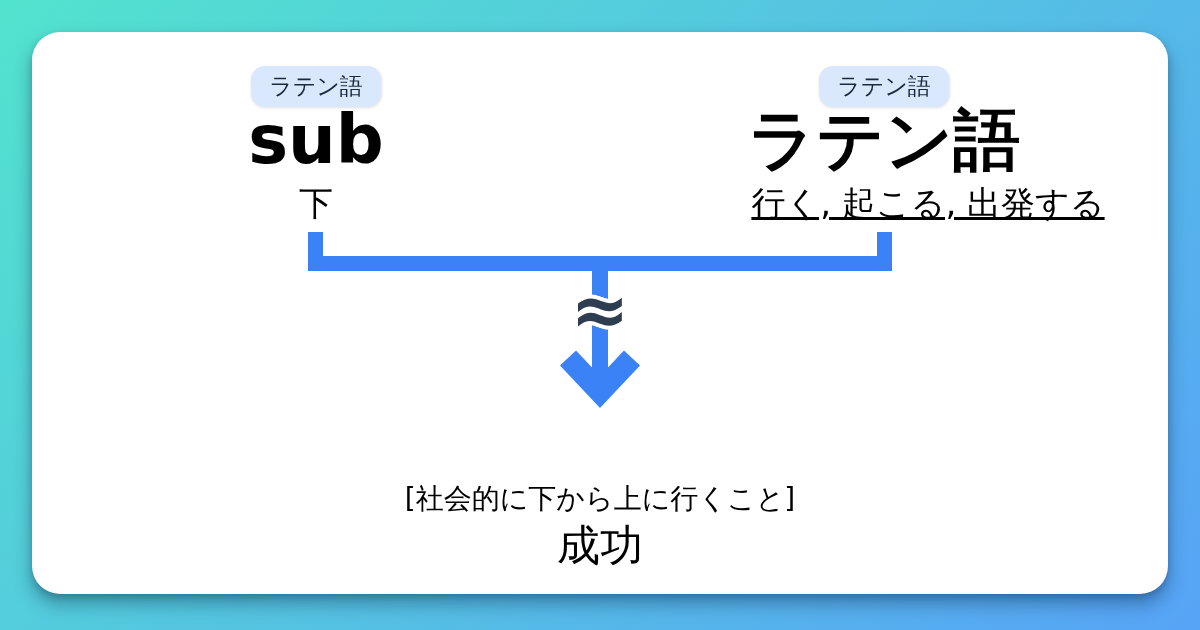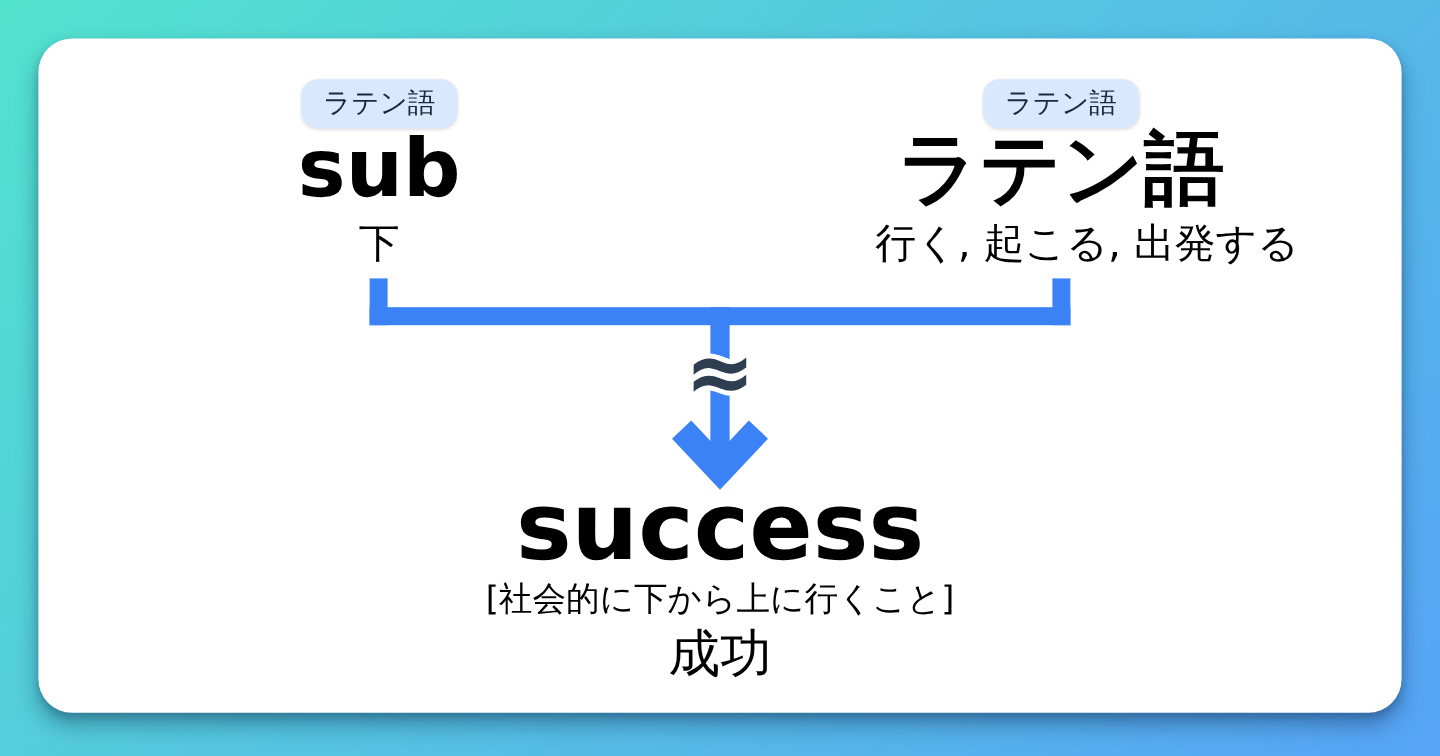--- a/index.html
+++ b/index.html
@@ -62,21 +62,21 @@
   .root-meaning {
     position: absolute;
     top: 184px;
     transform: translateX(-50%);
     font-size: 34px;
     line-height: 38px;
     color: var(--text-color);
     white-space: nowrap;
   }
   .root-meaning-left  { left: 316px; }
-  .root-meaning-right { left: 906px; }
+  .root-meaning-right { left: 928px; text-decoration: underline; }
   .connector {
     position: absolute;
     left: 300px; top: 225px;
     width: 600px; height: 185px;
   }
   .connector .shape { fill: var(--connector-blue); }
   .connector .chevron {
     fill: none;
     stroke: var(--connector-blue);
     stroke-width: 22;
@@ -145,16 +145,15 @@
 
   <svg class="connector" viewBox="0 0 600 185" aria-hidden="true">
     <rect class="shape" x="8" y="7" width="15" height="39"></rect>
     <rect class="shape" x="577" y="7" width="15" height="39"></rect>
     <rect class="shape" x="8" y="31" width="584" height="15"></rect>
     <rect class="shape" x="292" y="31" width="16" height="140"></rect>
     <polyline class="chevron" points="268,133 300,167 332,133"></polyline>
   </svg>
   <div class="approx">≈</div>
 
-  <div class="result-word">success</div>
   <div class="result-gloss">[社会的に下から上に行くこと]</div>
   <div class="result-meaning">成功</div>
 </div>
 
 </body></html>

